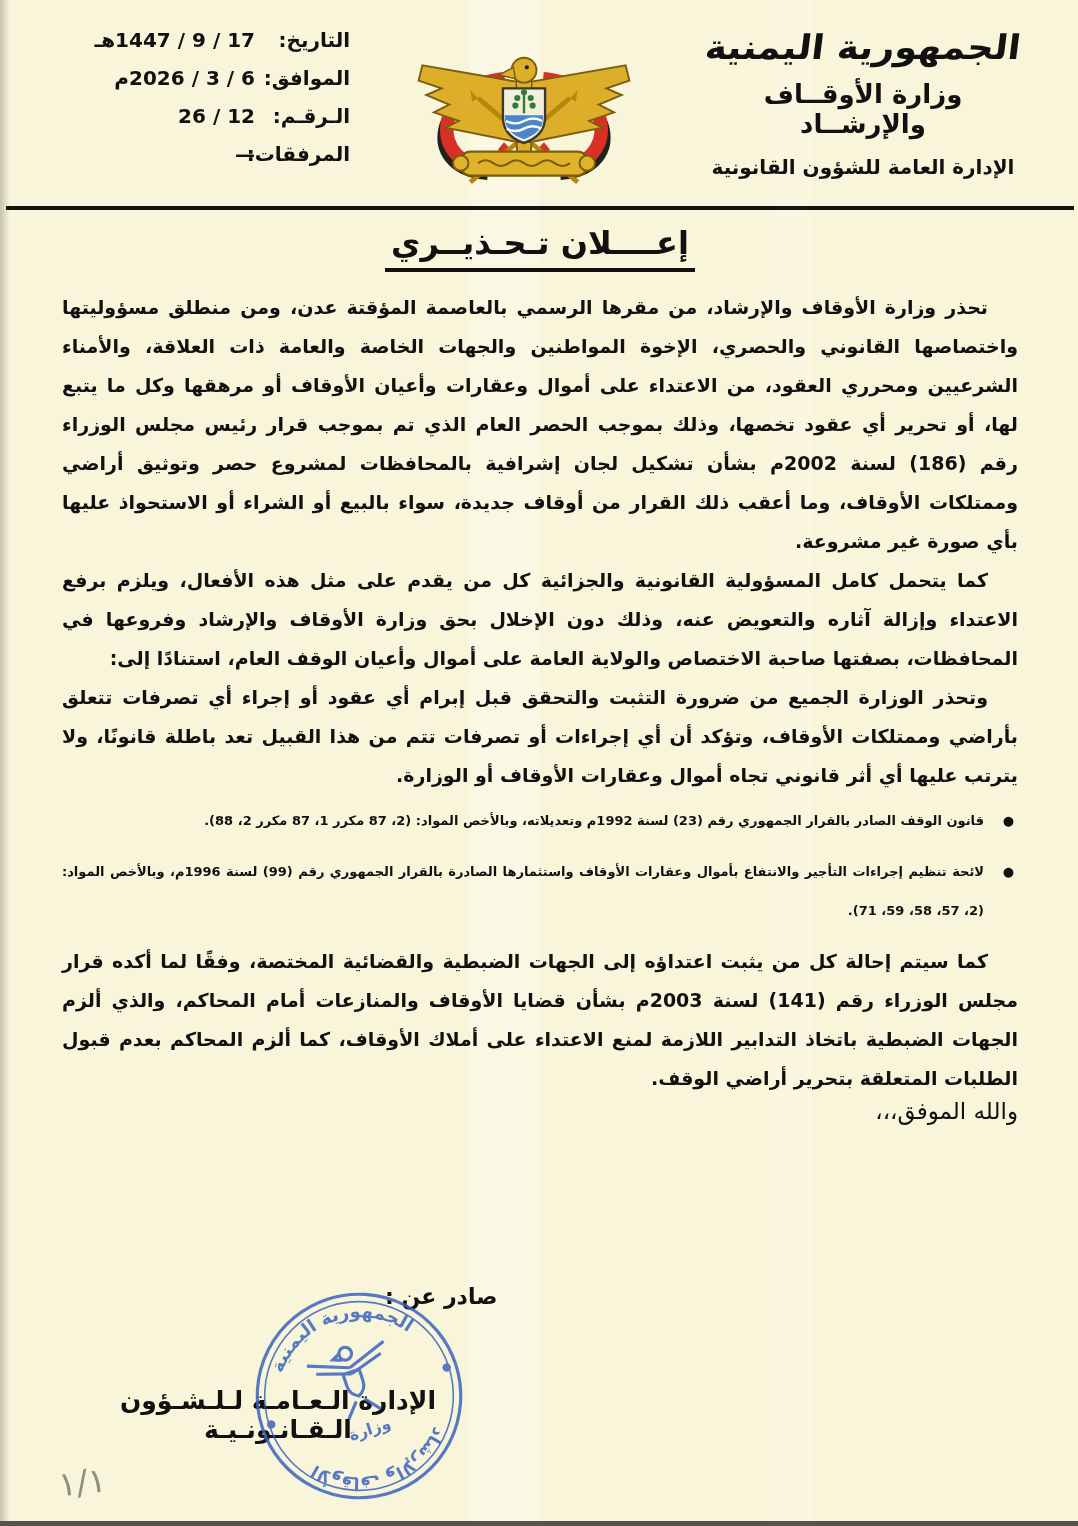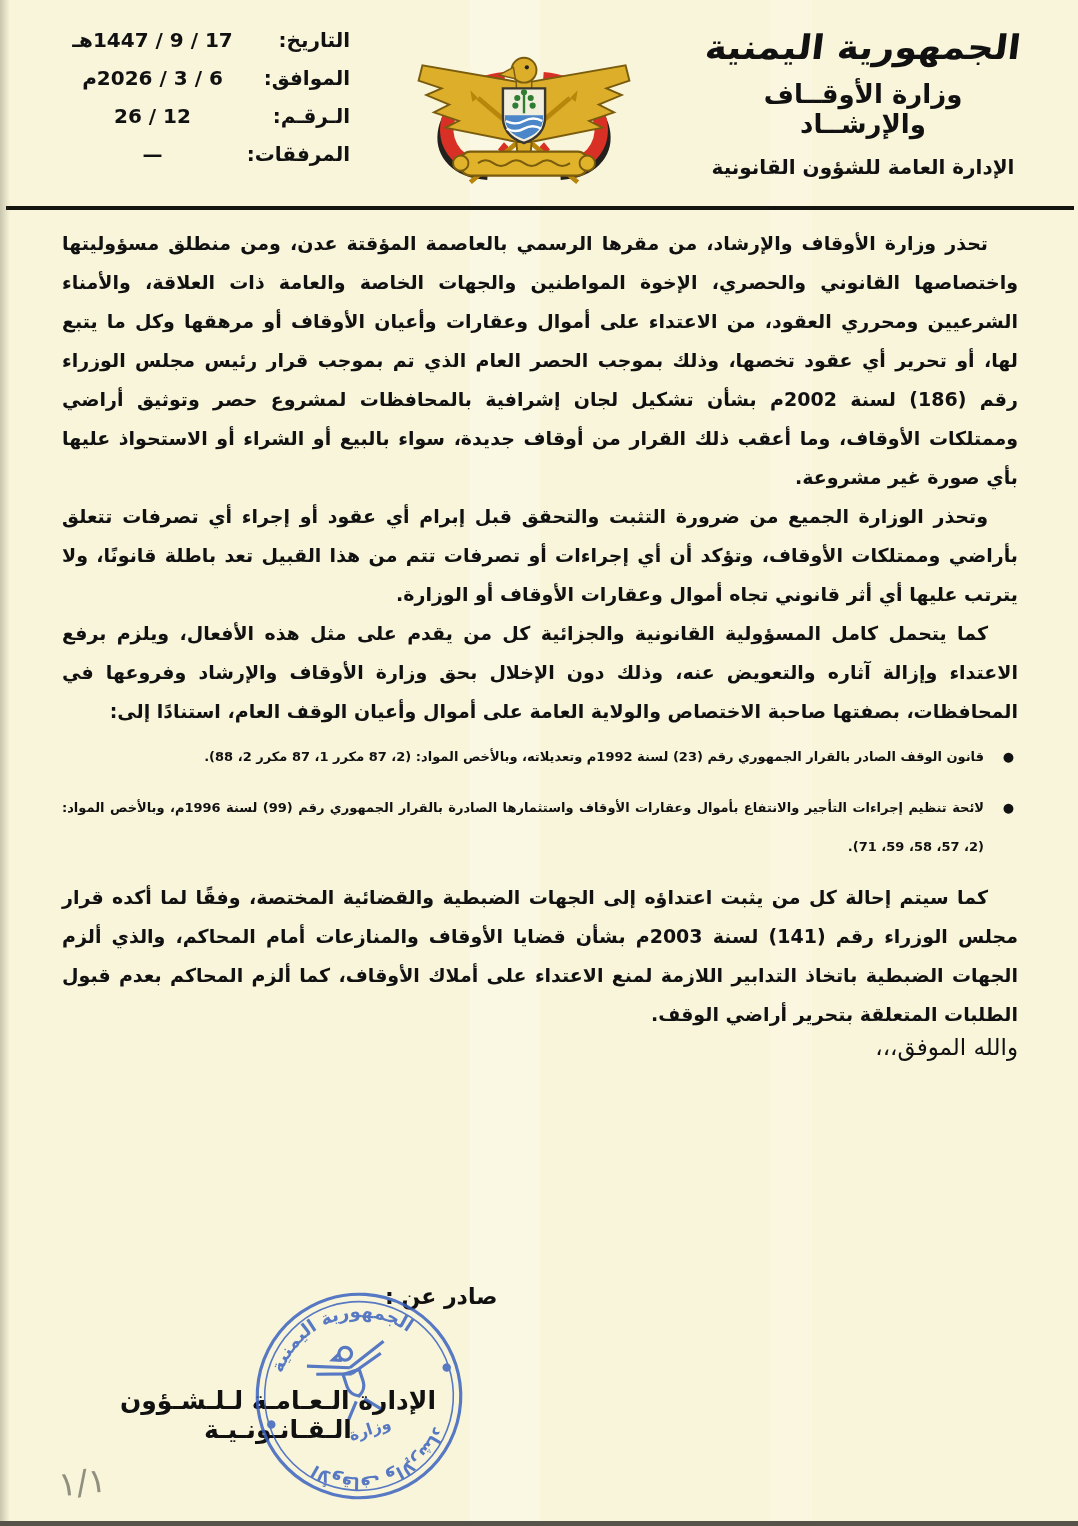--- a/index.html
+++ b/index.html
@@ -29,21 +29,21 @@
   .republic-calligraphy { font-size:37px; font-weight:bold;
                 transform:skewX(-7deg) scaleY(.92); letter-spacing:-1px; }
   .ministry   { font-size:26px; font-weight:bold; margin-top:10px; }
   .department { font-size:20px; font-weight:bold; margin-top:16px; }
 
   .emblem-wrap { width:230px; height:165px; margin-top:8px; flex:0 0 auto; }
 
   .meta-block { width:300px; font-size:20px; font-weight:bold; padding-top:10px; }
   .meta-row   { display:flex; margin-bottom:14px; align-items:baseline; }
   .meta-label { width:95px; text-align:right; white-space:nowrap; }
-  .meta-value { flex:1; text-align:center; white-space:nowrap; }
+  .meta-value { flex:1; white-space:nowrap; }
 
   .rule { position:absolute; top:206px; left:6px; right:4px; height:4px; background:#15150f; }
 
   
   .doc-main { position:absolute; top:224px; right:60px; left:62px; }
   .doc-title-wrap { text-align:center; margin-bottom:16px; }
   .doc-title { display:inline-block; font-size:32px; font-weight:bold;
                border-bottom:4px solid #111; padding:0 6px 6px 6px; letter-spacing:1px; }
   .para { font-size:19px; font-weight:bold; line-height:39px;
           text-align:justify; text-indent:30px; }
@@ -141,24 +141,27 @@
       <div class="meta-row">
         <span class="meta-label">المرفقات:</span>
         <span class="meta-value">—</span>
       </div>
     </div>
   </header>
 
   <div class="rule"></div>
 
   <main class="doc-main">
+    <div class="doc-title-wrap">
+      <h1 class="doc-title">إعــــلان تـحـذيــري</h1>
+    </div>
 
     <p class="para">تحذر وزارة الأوقاف والإرشاد، من مقرها الرسمي بالعاصمة المؤقتة عدن، ومن منطلق مسؤوليتها واختصاصها القانوني والحصري، الإخوة المواطنين والجهات الخاصة والعامة ذات العلاقة، والأمناء الشرعيين ومحرري العقود، من الاعتداء على أموال وعقارات وأعيان الأوقاف أو مرهقها وكل ما يتبع لها، أو تحرير أي عقود تخصها، وذلك بموجب الحصر العام الذي تم بموجب قرار رئيس مجلس الوزراء رقم (186) لسنة 2002م بشأن تشكيل لجان إشرافية بالمحافظات لمشروع حصر وتوثيق أراضي وممتلكات الأوقاف، وما أعقب ذلك القرار من أوقاف جديدة، سواء بالبيع أو الشراء أو الاستحواذ عليها بأي صورة غير مشروعة.</p>
+    <p class="para">كما يتحمل كامل المسؤولية القانونية والجزائية كل من يقدم على مثل هذه الأفعال، ويلزم برفع الاعتداء وإزالة آثاره والتعويض عنه، وذلك دون الإخلال بحق وزارة الأوقاف والإرشاد وفروعها في المحافظات، بصفتها صاحبة الاختصاص والولاية العامة على أموال وأعيان الوقف العام، استنادًا إلى:</p>
     <p class="para">وتحذر الوزارة الجميع من ضرورة التثبت والتحقق قبل إبرام أي عقود أو إجراء أي تصرفات تتعلق بأراضي وممتلكات الأوقاف، وتؤكد أن أي إجراءات أو تصرفات تتم من هذا القبيل تعد باطلة قانونًا، ولا يترتب عليها أي أثر قانوني تجاه أموال وعقارات الأوقاف أو الوزارة.</p>
-    <p class="para">كما يتحمل كامل المسؤولية القانونية والجزائية كل من يقدم على مثل هذه الأفعال، ويلزم برفع الاعتداء وإزالة آثاره والتعويض عنه، وذلك دون الإخلال بحق وزارة الأوقاف والإرشاد وفروعها في المحافظات، بصفتها صاحبة الاختصاص والولاية العامة على أموال وأعيان الوقف العام، استنادًا إلى:</p>
 
     <ul class="refs">
       <li>قانون الوقف الصادر بالقرار الجمهوري رقم (23) لسنة 1992م وتعديلاته، وبالأخص المواد: (2، 87 مكرر 1، 87 مكرر 2، 88).</li>
       <li>لائحة تنظيم إجراءات التأجير والانتفاع بأموال وعقارات الأوقاف واستثمارها الصادرة بالقرار الجمهوري رقم (99) لسنة 1996م، وبالأخص المواد: (2، 57، 58، 59، 71).</li>
     </ul>
 
     <p class="para">كما سيتم إحالة كل من يثبت اعتداؤه إلى الجهات الضبطية والقضائية المختصة، وفقًا لما أكده قرار مجلس الوزراء رقم (141) لسنة 2003م بشأن قضايا الأوقاف والمنازعات أمام المحاكم، والذي ألزم الجهات الضبطية باتخاذ التدابير اللازمة لمنع الاعتداء على أملاك الأوقاف، كما ألزم المحاكم بعدم قبول الطلبات المتعلقة بتحرير أراضي الوقف.</p>
 
     <div class="closing">والله الموفق،،،</div>
   </main>

